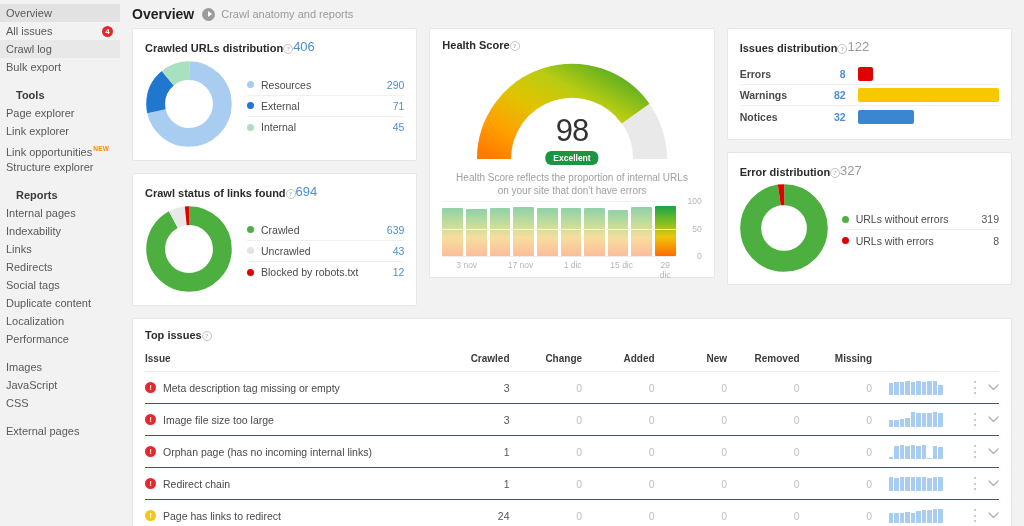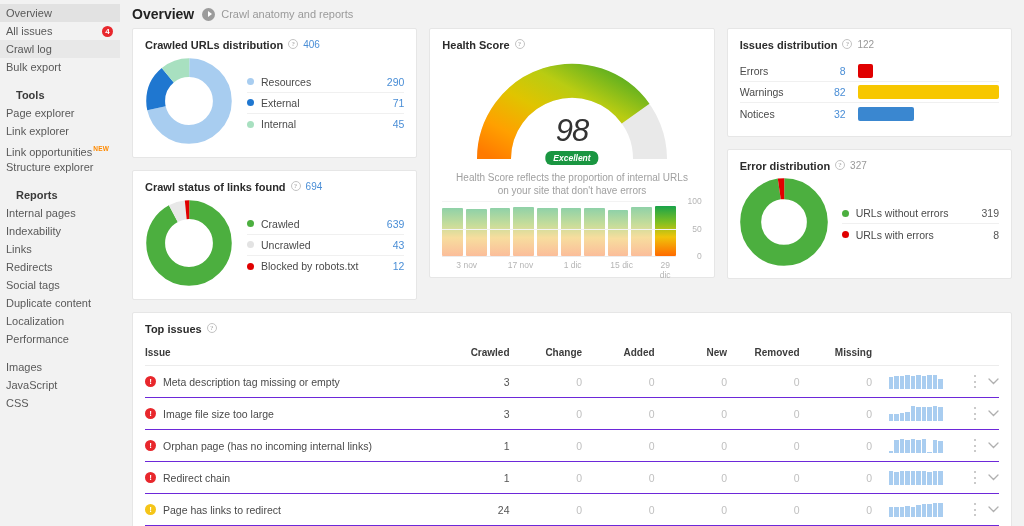--- a/index.html
+++ b/index.html
@@ -76,50 +76,50 @@
   }
   .col { display: flex; flex-direction: column; gap: 12px; width: 288px; }
 
   .card {
     background: #fff; border: 1px solid #e6e6e6; border-radius: 2px;
     padding: 10px 12px 8px 12px;
     position: relative;
   }
   .card-title {
     font-size: 11px; font-weight: bold; color: #2b2b2b;
-    display: flex; align-items: flex-start; gap: 5px;
+    display: flex; align-items: flex-end; 
     margin-bottom: 2px;
   }
   .q-icon {
     width: 10px; height: 10px; border-radius: 50%;
     border: 1px solid #c3c3c3; color: #b5b5b5;
     font-size: 7px; line-height: 8px; text-align: center;
     font-weight: bold; font-family: "Liberation Serif", serif;
     flex: 0 0 auto;
   }
-  .card-total { font-size: 10px; color: #4a8ed6; font-weight: normal; }
+  .card-total { font-size: 13px; color: #4a8ed6; font-weight: normal; }
   .card-total.gray { color: #999; }
 
   
   .donut-row { display: flex; align-items: center; margin-top: 6px; }
   .donut { position: relative; flex: 0 0 auto; }
   .legend { flex: 1; margin-left: 14px; }
   .legend-row {
     display: flex; align-items: center;
     height: 21px; font-size: 10.5px; color: #444;
     border-bottom: 1px solid #f0f0f0;
   }
   .legend-row:last-child { border-bottom: none; }
   .dot { width: 7px; height: 7px; border-radius: 50%; margin-right: 7px; flex: 0 0 auto; }
   .legend-label { flex: 1; color: #4a4a4a; }
   .legend-val { color: #4a8ed6; }
   .legend-val.dark { color: #555; }
 
   
-  .gauge-wrap { position: relative; height: 112px; margin-top: 4px; font-style: italic; }
+  .gauge-wrap { position: relative; height: 112px; margin-top: 4px; }
   .gauge { position: absolute; left: 50%; transform: translateX(-50%); top: 0; }
   .score {
     position: absolute; left: 50%; top: 58px; transform: translateX(-50%);
     font-size: 31px; color: #333; letter-spacing: -1px;
   }
   .excellent {
     position: absolute; left: 50%; top: 96px; transform: translateX(-50%);
     background: #1a9641; color: #fff;
     font-size: 8.5px; font-weight: bold;
     padding: 2px 8px; border-radius: 6px; white-space: nowrap;
@@ -136,20 +136,21 @@
   .hs-axis-x { display: flex; height: 16px; position: relative; }
   .hs-axis-x span { position: absolute; font-size: 8.5px; color: #b5b5b5; top: 3px; }
   .hs-gridline { position: absolute; left: 0; right: 26px; height: 1px; background: #f3f3f3; }
 
   
   .idist { margin-top: 10px; }
   .idist-row {
     display: flex; align-items: center;
     height: 21px; border-bottom: 1px solid #f0f0f0;
     font-size: 10.5px;
+    font-weight: bold;
   }
   .idist-row:last-child { border-bottom: none; }
   .idist-label { width: 72px; color: #4a4a4a; }
   .idist-val { width: 34px; text-align: right; color: #4a8ed6; margin-right: 12px; }
   .idist-track { flex: 1; height: 14px; position: relative; }
   .idist-fill { height: 14px; border-radius: 2px; }
 
   
   .table-card {
     background: #fff; border: 1px solid #e6e6e6; border-radius: 2px;
@@ -252,20 +253,22 @@
 
     <div class="nav-gap"></div>
     <div class="nav-item">
       <span>Images</span></div>
     <div class="nav-item">
       <span>JavaScript</span></div>
     <div class="nav-item">
       <span>CSS</span></div>
 
     <div class="nav-gap"></div>
+    <div class="nav-item">
+      <span>External pages</span></div>
   </nav>
 
   <div class="main">
 
     <div class="page-head">
       <span class="page-title">Overview</span>
       <span class="play-icon">
           <i></i>
         </span>
       <span class="page-sub">Crawl anatomy and reports</span>

